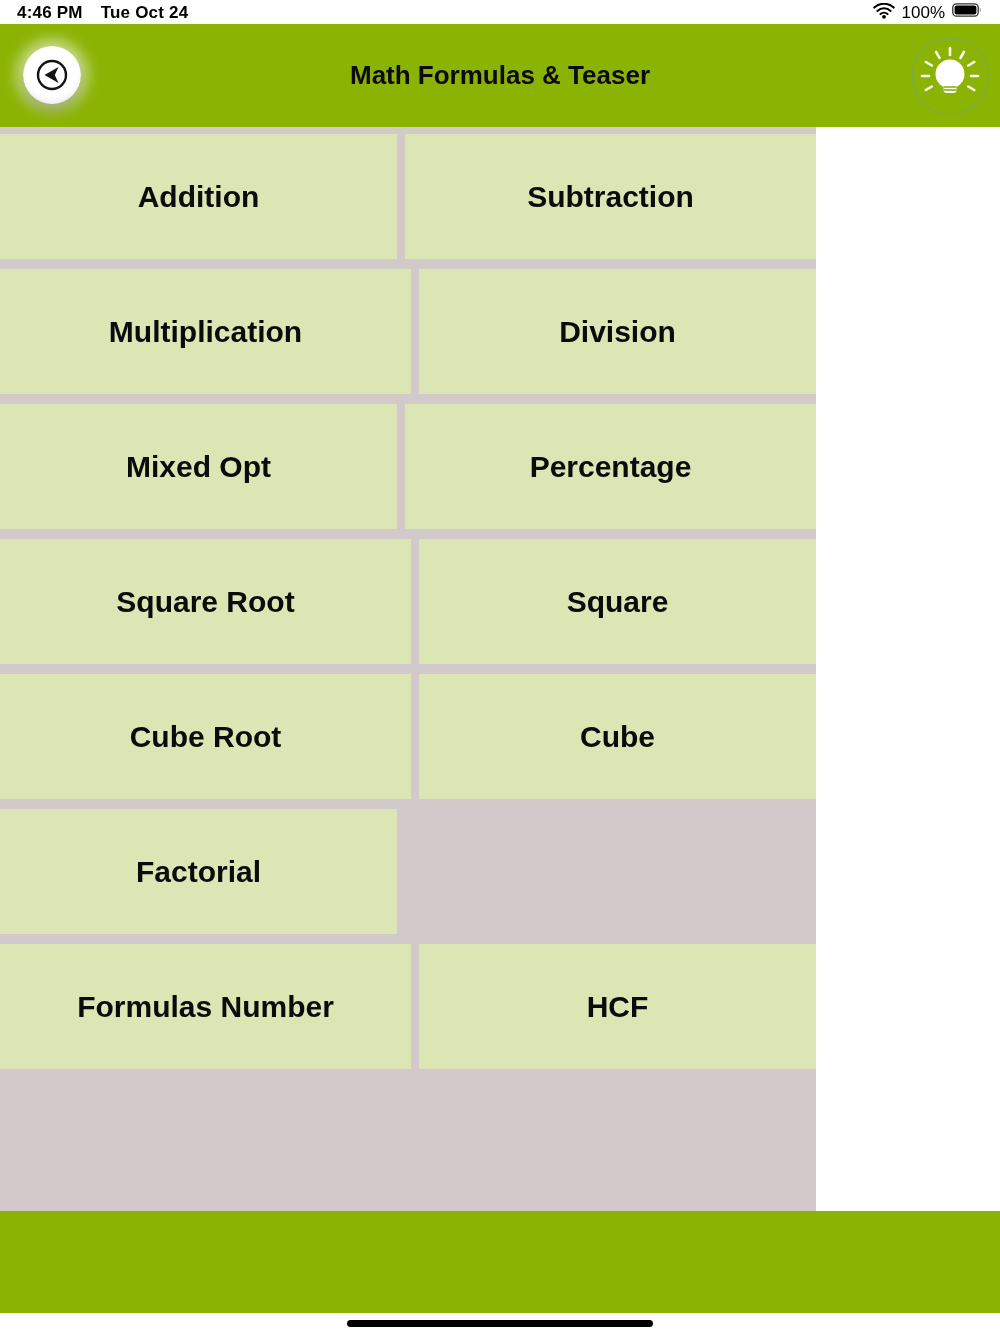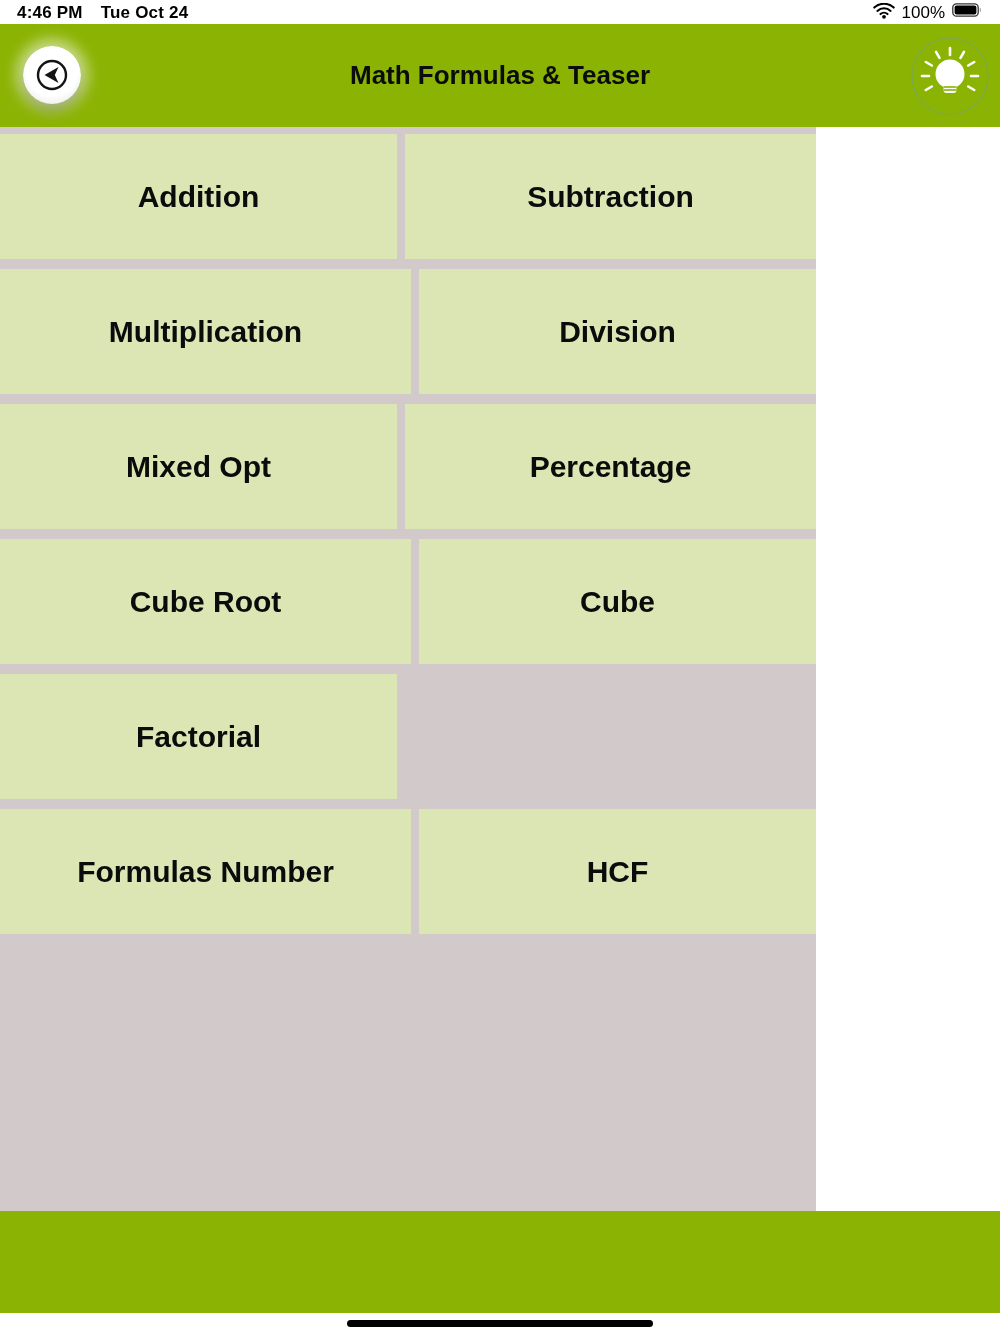--- a/index.html
+++ b/index.html
@@ -155,20 +155,24 @@
   <div class="row">
     <button class="cell wide">Multiplication</button>
     <button class="cell narrow">Division</button>
   </div>
 
   <div class="row">
     <button class="cell narrow">Mixed Opt</button>
     <button class="cell wide">Percentage</button>
   </div>
 
+  <div class="row">
+    <button class="cell wide">Square Root</button>
+    <button class="cell narrow">Square</button>
+  </div>
 
   <div class="row">
     <button class="cell wide">Cube Root</button>
     <button class="cell narrow">Cube</button>
   </div>
 
   <div class="row">
     <button class="cell narrow">Factorial</button>
   </div>
 

